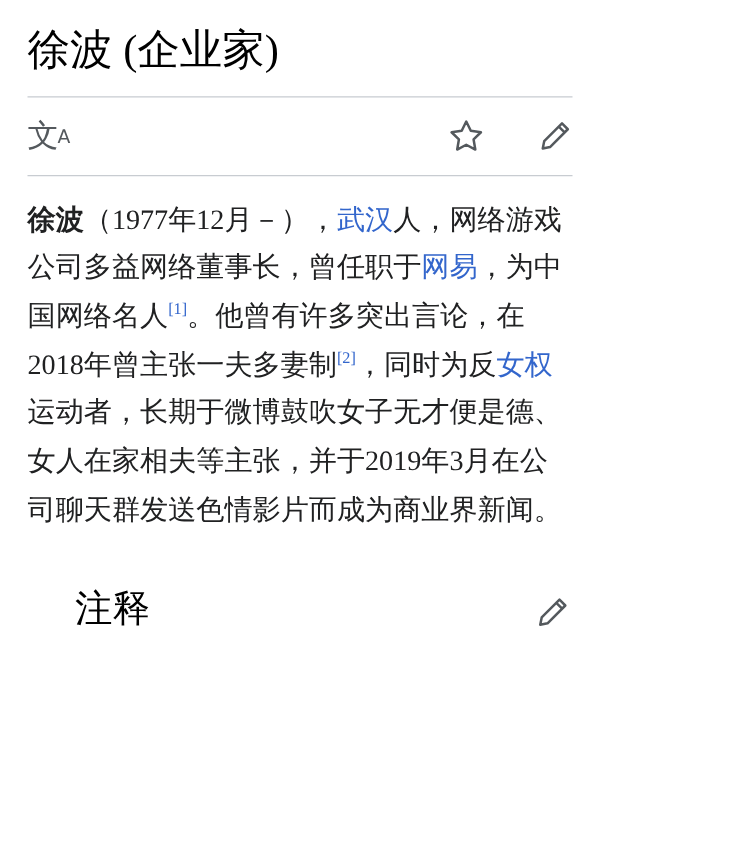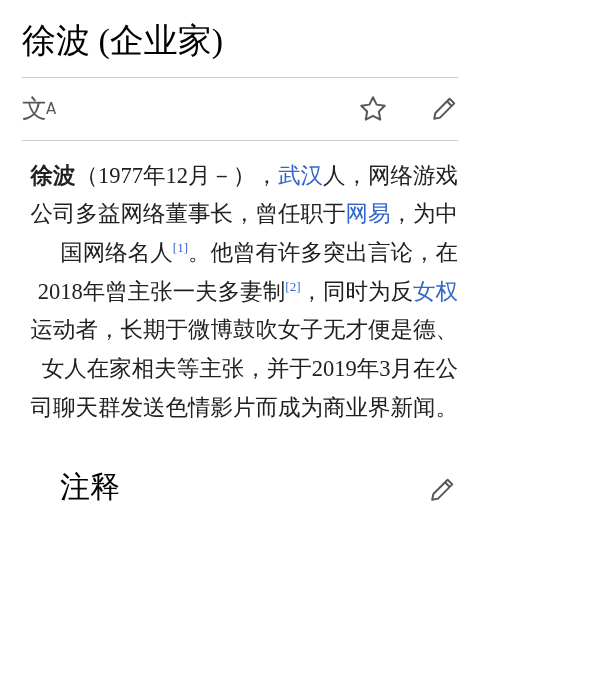--- a/index.html
+++ b/index.html
@@ -75,21 +75,21 @@
   }
   .content {
     padding: 0 22px;
   }
   p.body-text {
     font-family: "Liberation Serif", serif;
     font-size: 22.5px;
     line-height: 1.72;
     margin: 0 0 22px 0;
     color: #202122;
-    text-align: right;
+    text-align: left;
     word-break: break-word;
   }
   p.body-text.first {
     margin-top: 16px;
   }
   .bold {
     font-weight: bold;
   }
   a.wlink {
     color: #3366cc;

